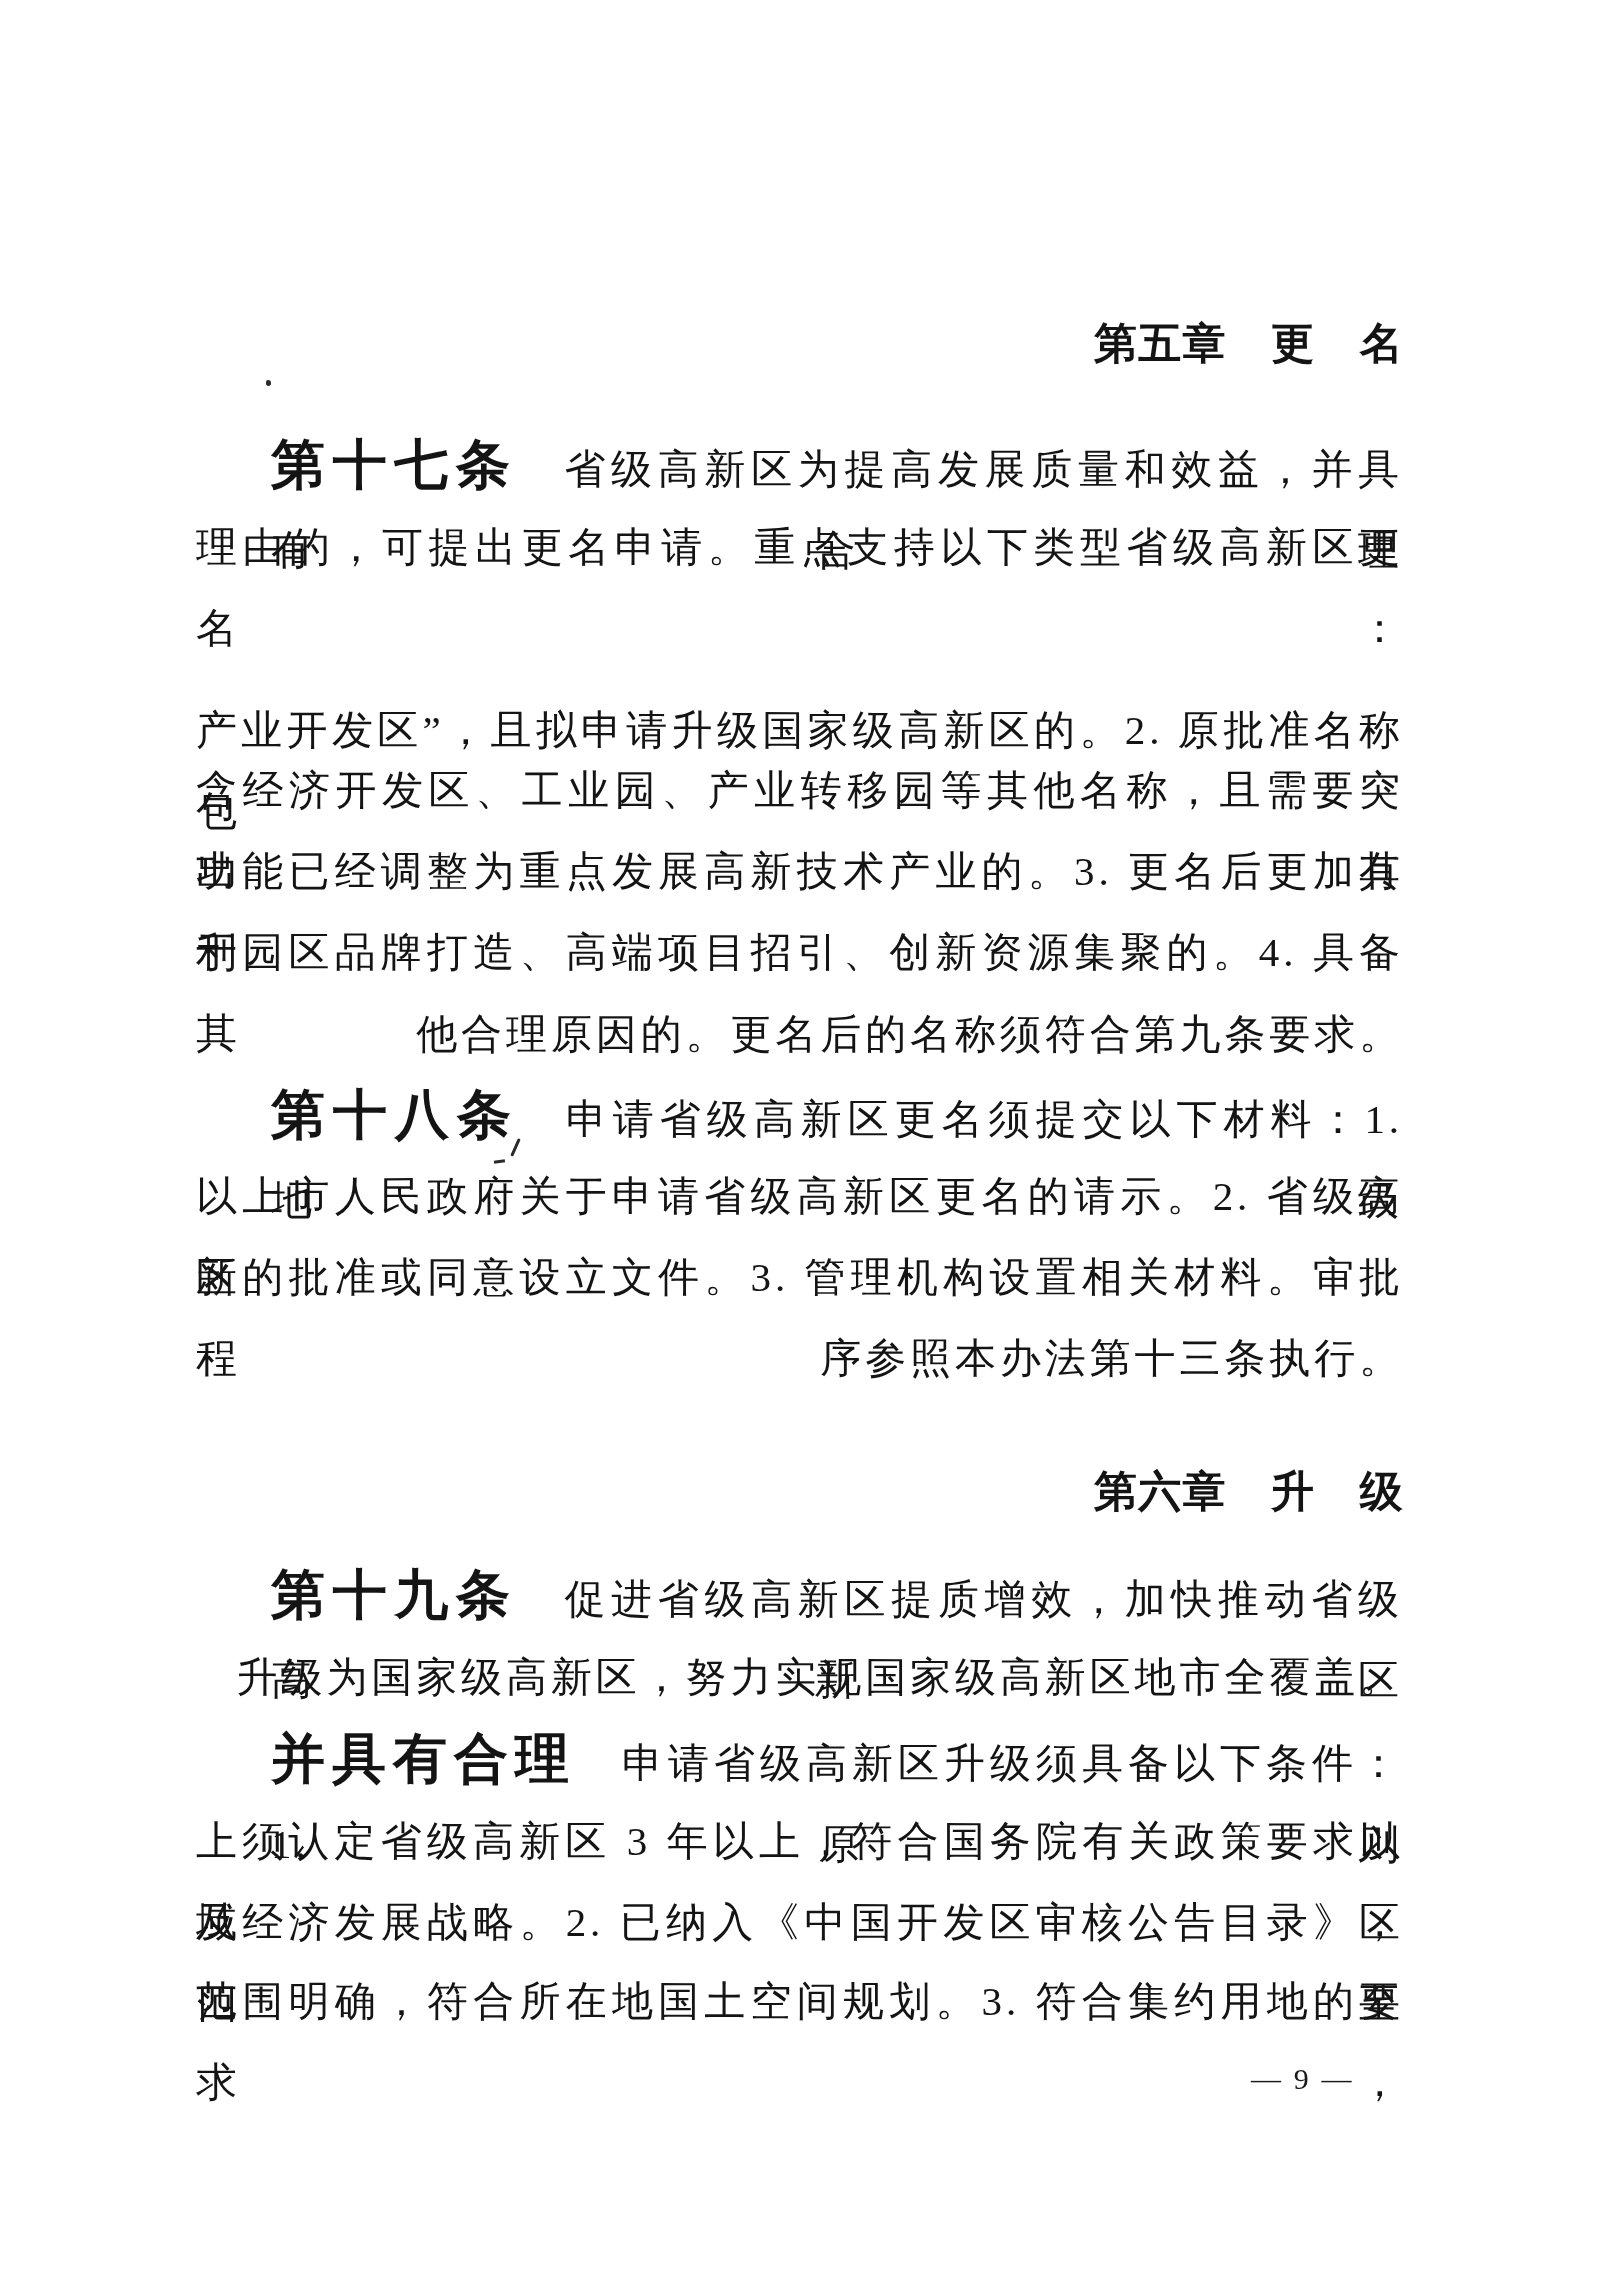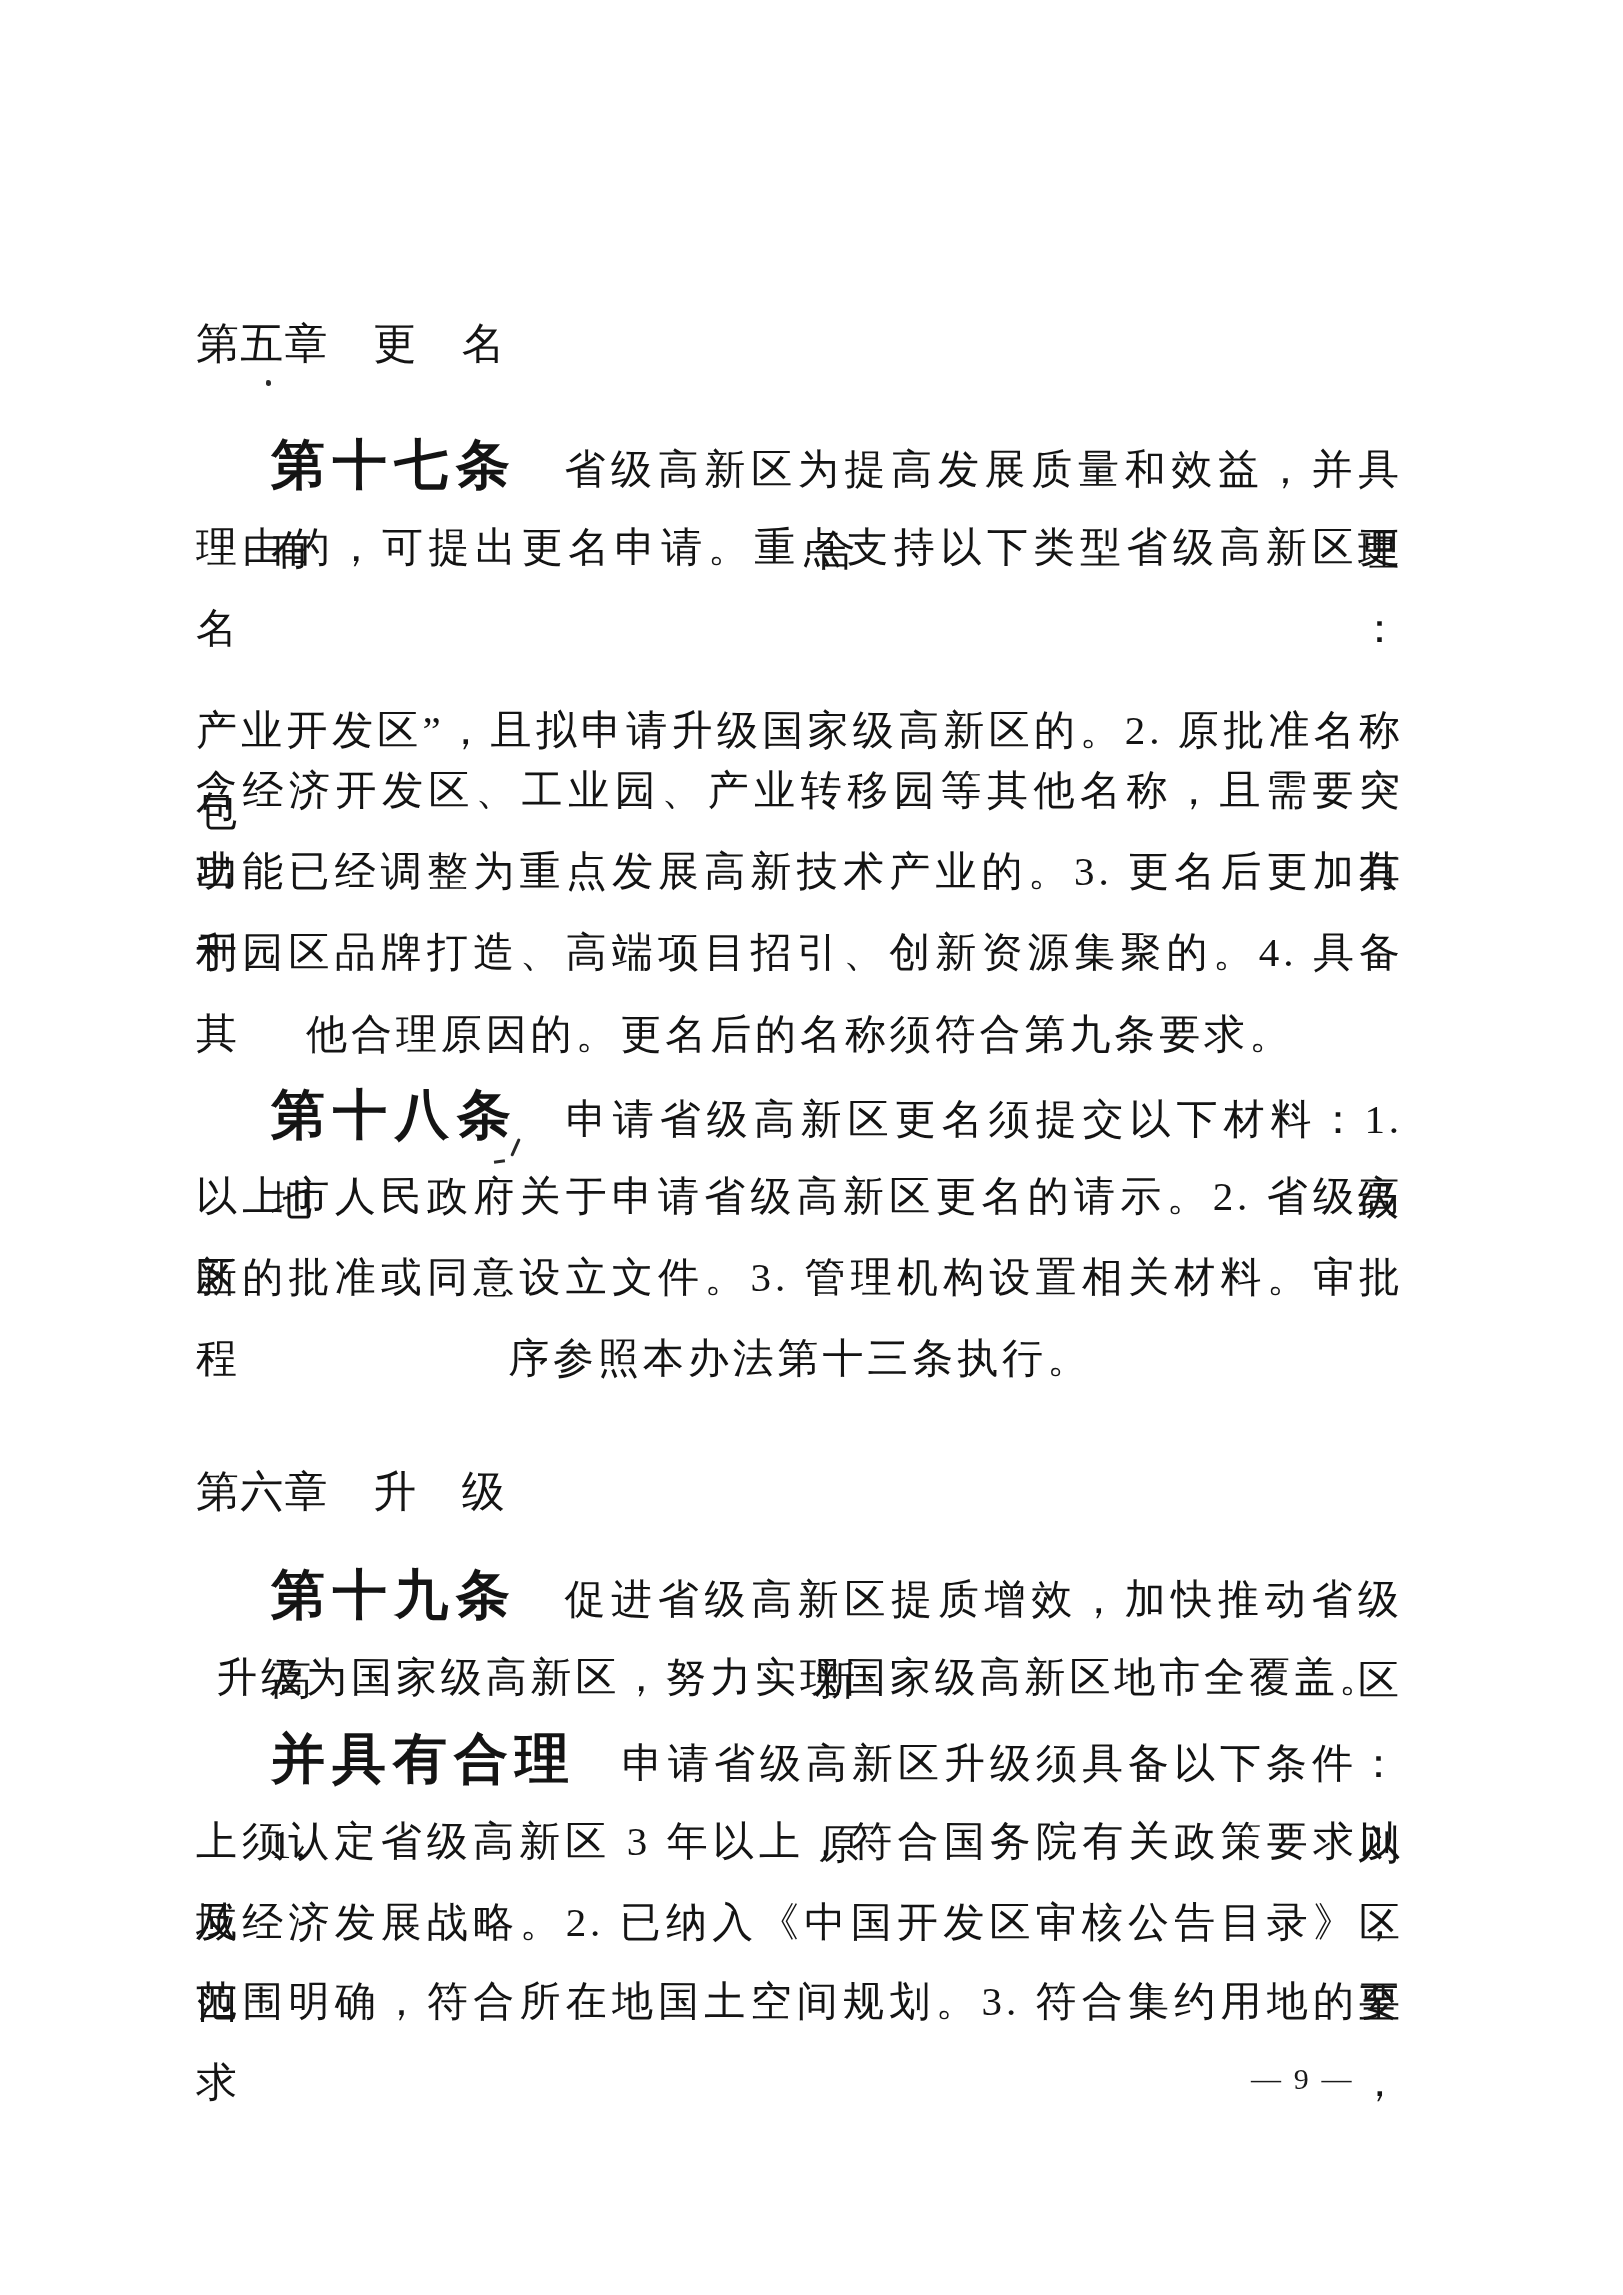--- a/index.html
+++ b/index.html
@@ -16,33 +16,33 @@
     left:196px;width:1208px;
     font-size:41px;line-height:81px;height:81px;
     letter-spacing:3.9px;
     white-space:nowrap;
   }
   .j{ 
     text-align:justify;
     text-align-last:justify;
     white-space:normal;
   }
-  .short{text-align:center;}
+  .short{text-align:right;}
   .indent{padding-left:75px;width:1132px;}
   .art-num{
     font-weight:bold;
     font-size:54px;
     letter-spacing:5.9px;
   }
   .chapter-heading{
     position:absolute;
     left:196px;width:1208px;
-    text-align:left;
+    text-align:right;
     font-size:43px;line-height:72px;height:72px;
-    font-weight:normal;
+    font-weight:bold;
     letter-spacing:1.3px;
     white-space:pre;
   }
   .page-number{
     position:absolute;
     top:2059px;left:1211px;width:183px;
     font-size:30px;line-height:39px;
     letter-spacing:2.6px;
     text-align:center;
     color:#1a1a1a;

